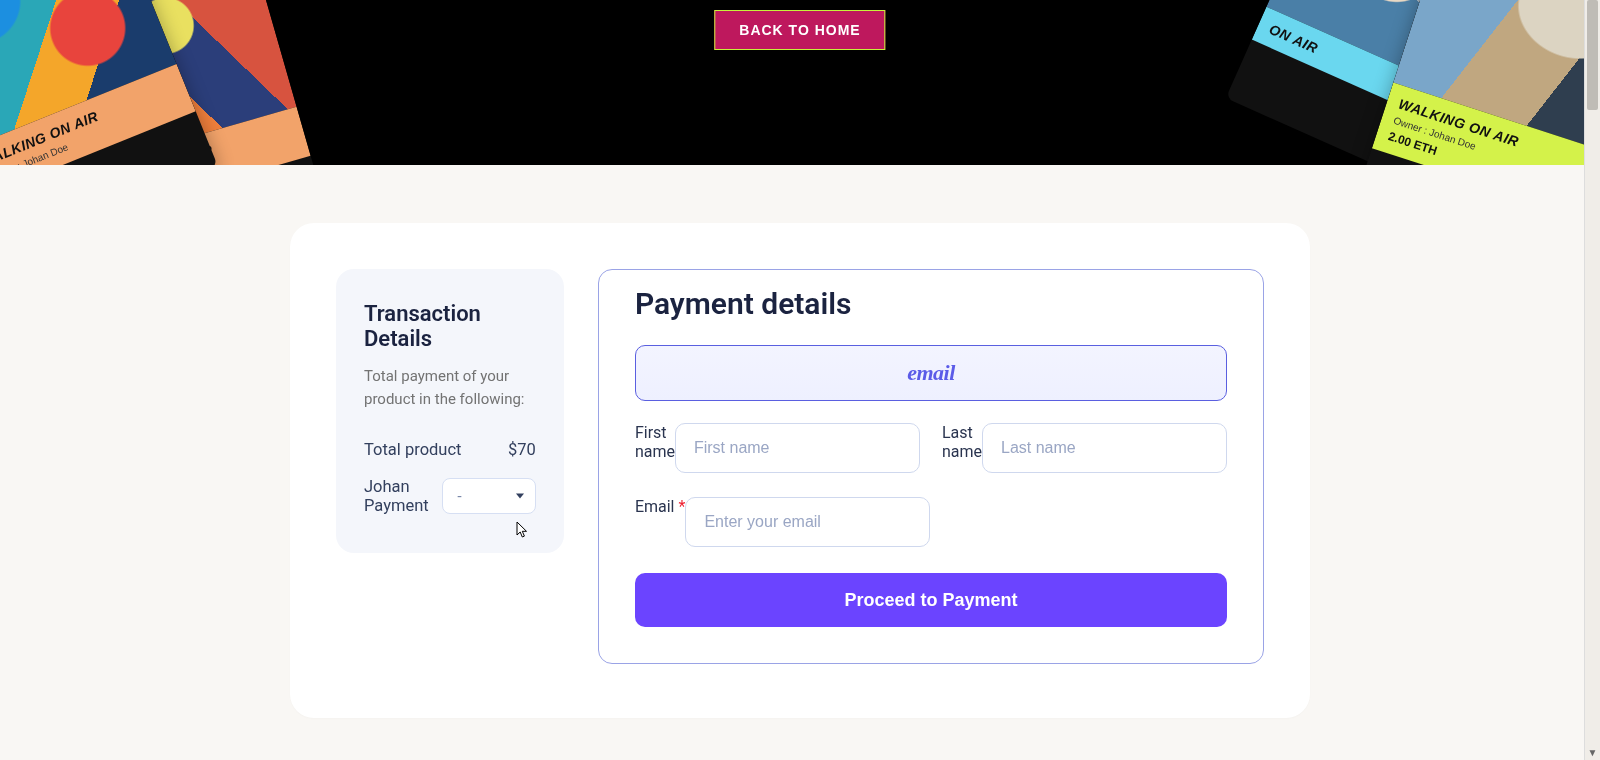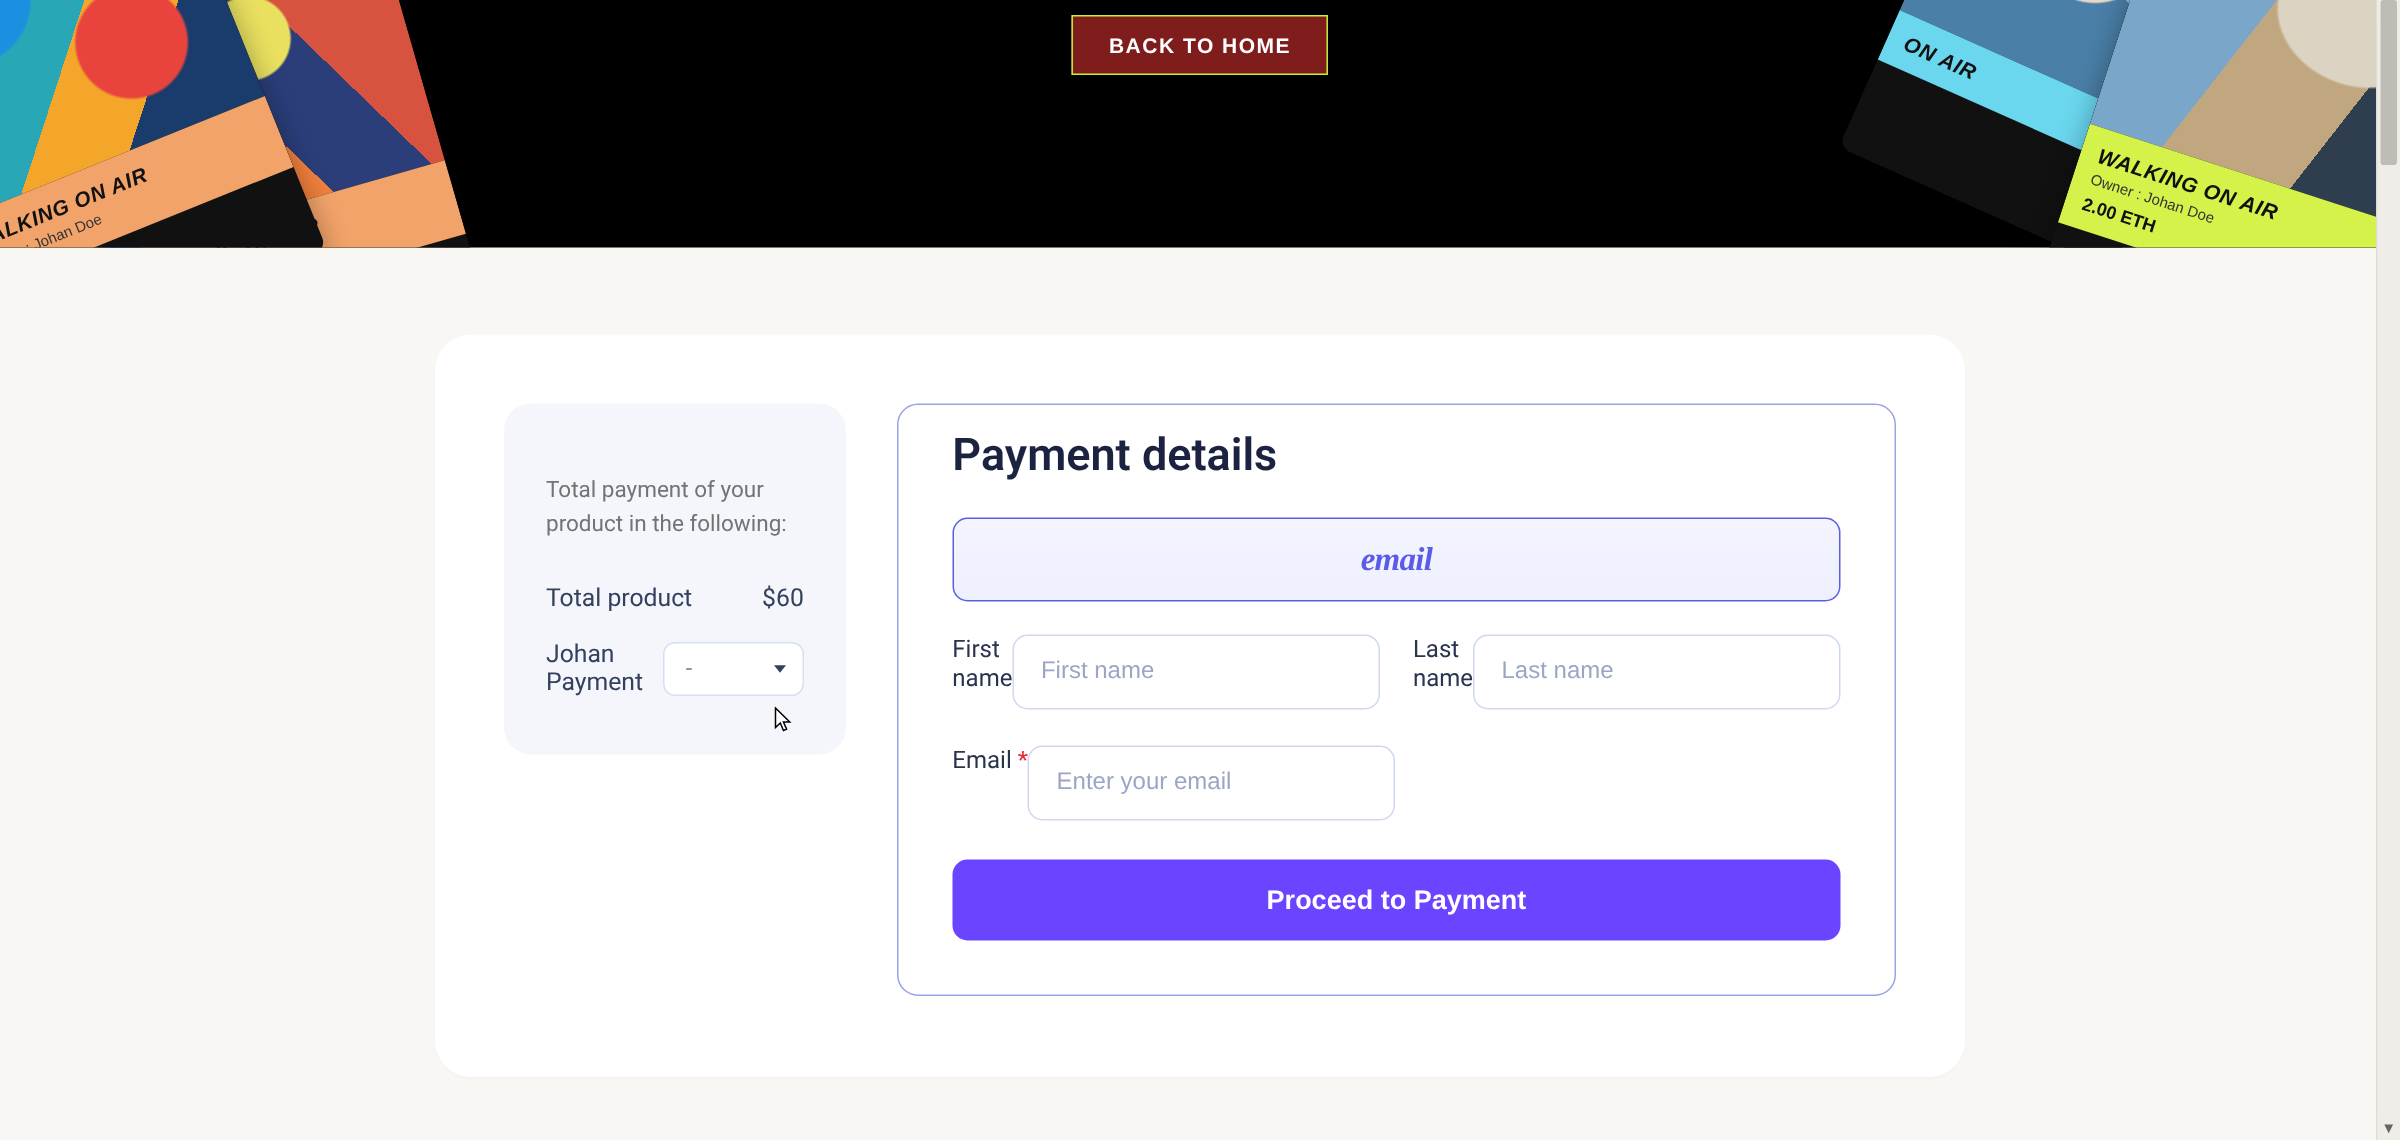--- a/index.html
+++ b/index.html
@@ -15,21 +15,21 @@
   }
   .back-home {
     position:absolute;
     left:50%; top:10px; transform:translateX(-50%);
     border:1px solid #c7f23a;
     color:#fff;
     font-size:14px;
     font-weight:700;
     letter-spacing:1px;
     padding:11px 24px;
-    background:#7f1d1d;
+    background:#be185d;
     cursor:pointer;
   }
   .card {
     position:absolute;
     width:230px; height:300px;
     border-radius:8px;
     box-shadow:0 6px 18px rgba(0,0,0,.3);
     background:#111;
     overflow:hidden;
   }
@@ -233,25 +233,26 @@
       <div class="t2">Owner : Johan Doe</div>
       <div class="t3">2.00 ETH</div>
     </div>
   </div>
 </div>
 
 <div class="page">
   <div class="panel">
 
     <div class="tx">
+      <h2>Transaction Details</h2>
       <p class="sub">Total payment of your product in the following:</p>
 
       <div class="row">
         <span>Total product</span>
-        <span class="amount">$60</span>
+        <span class="amount">$70</span>
       </div>
 
       <div class="row" style="position:relative;">
         <span>Johan Payment</span>
         <span class="select-wrap">
           <select class="split-select">
             <option>-</option>
           </select>
         </span>
         <span class="cursor">

